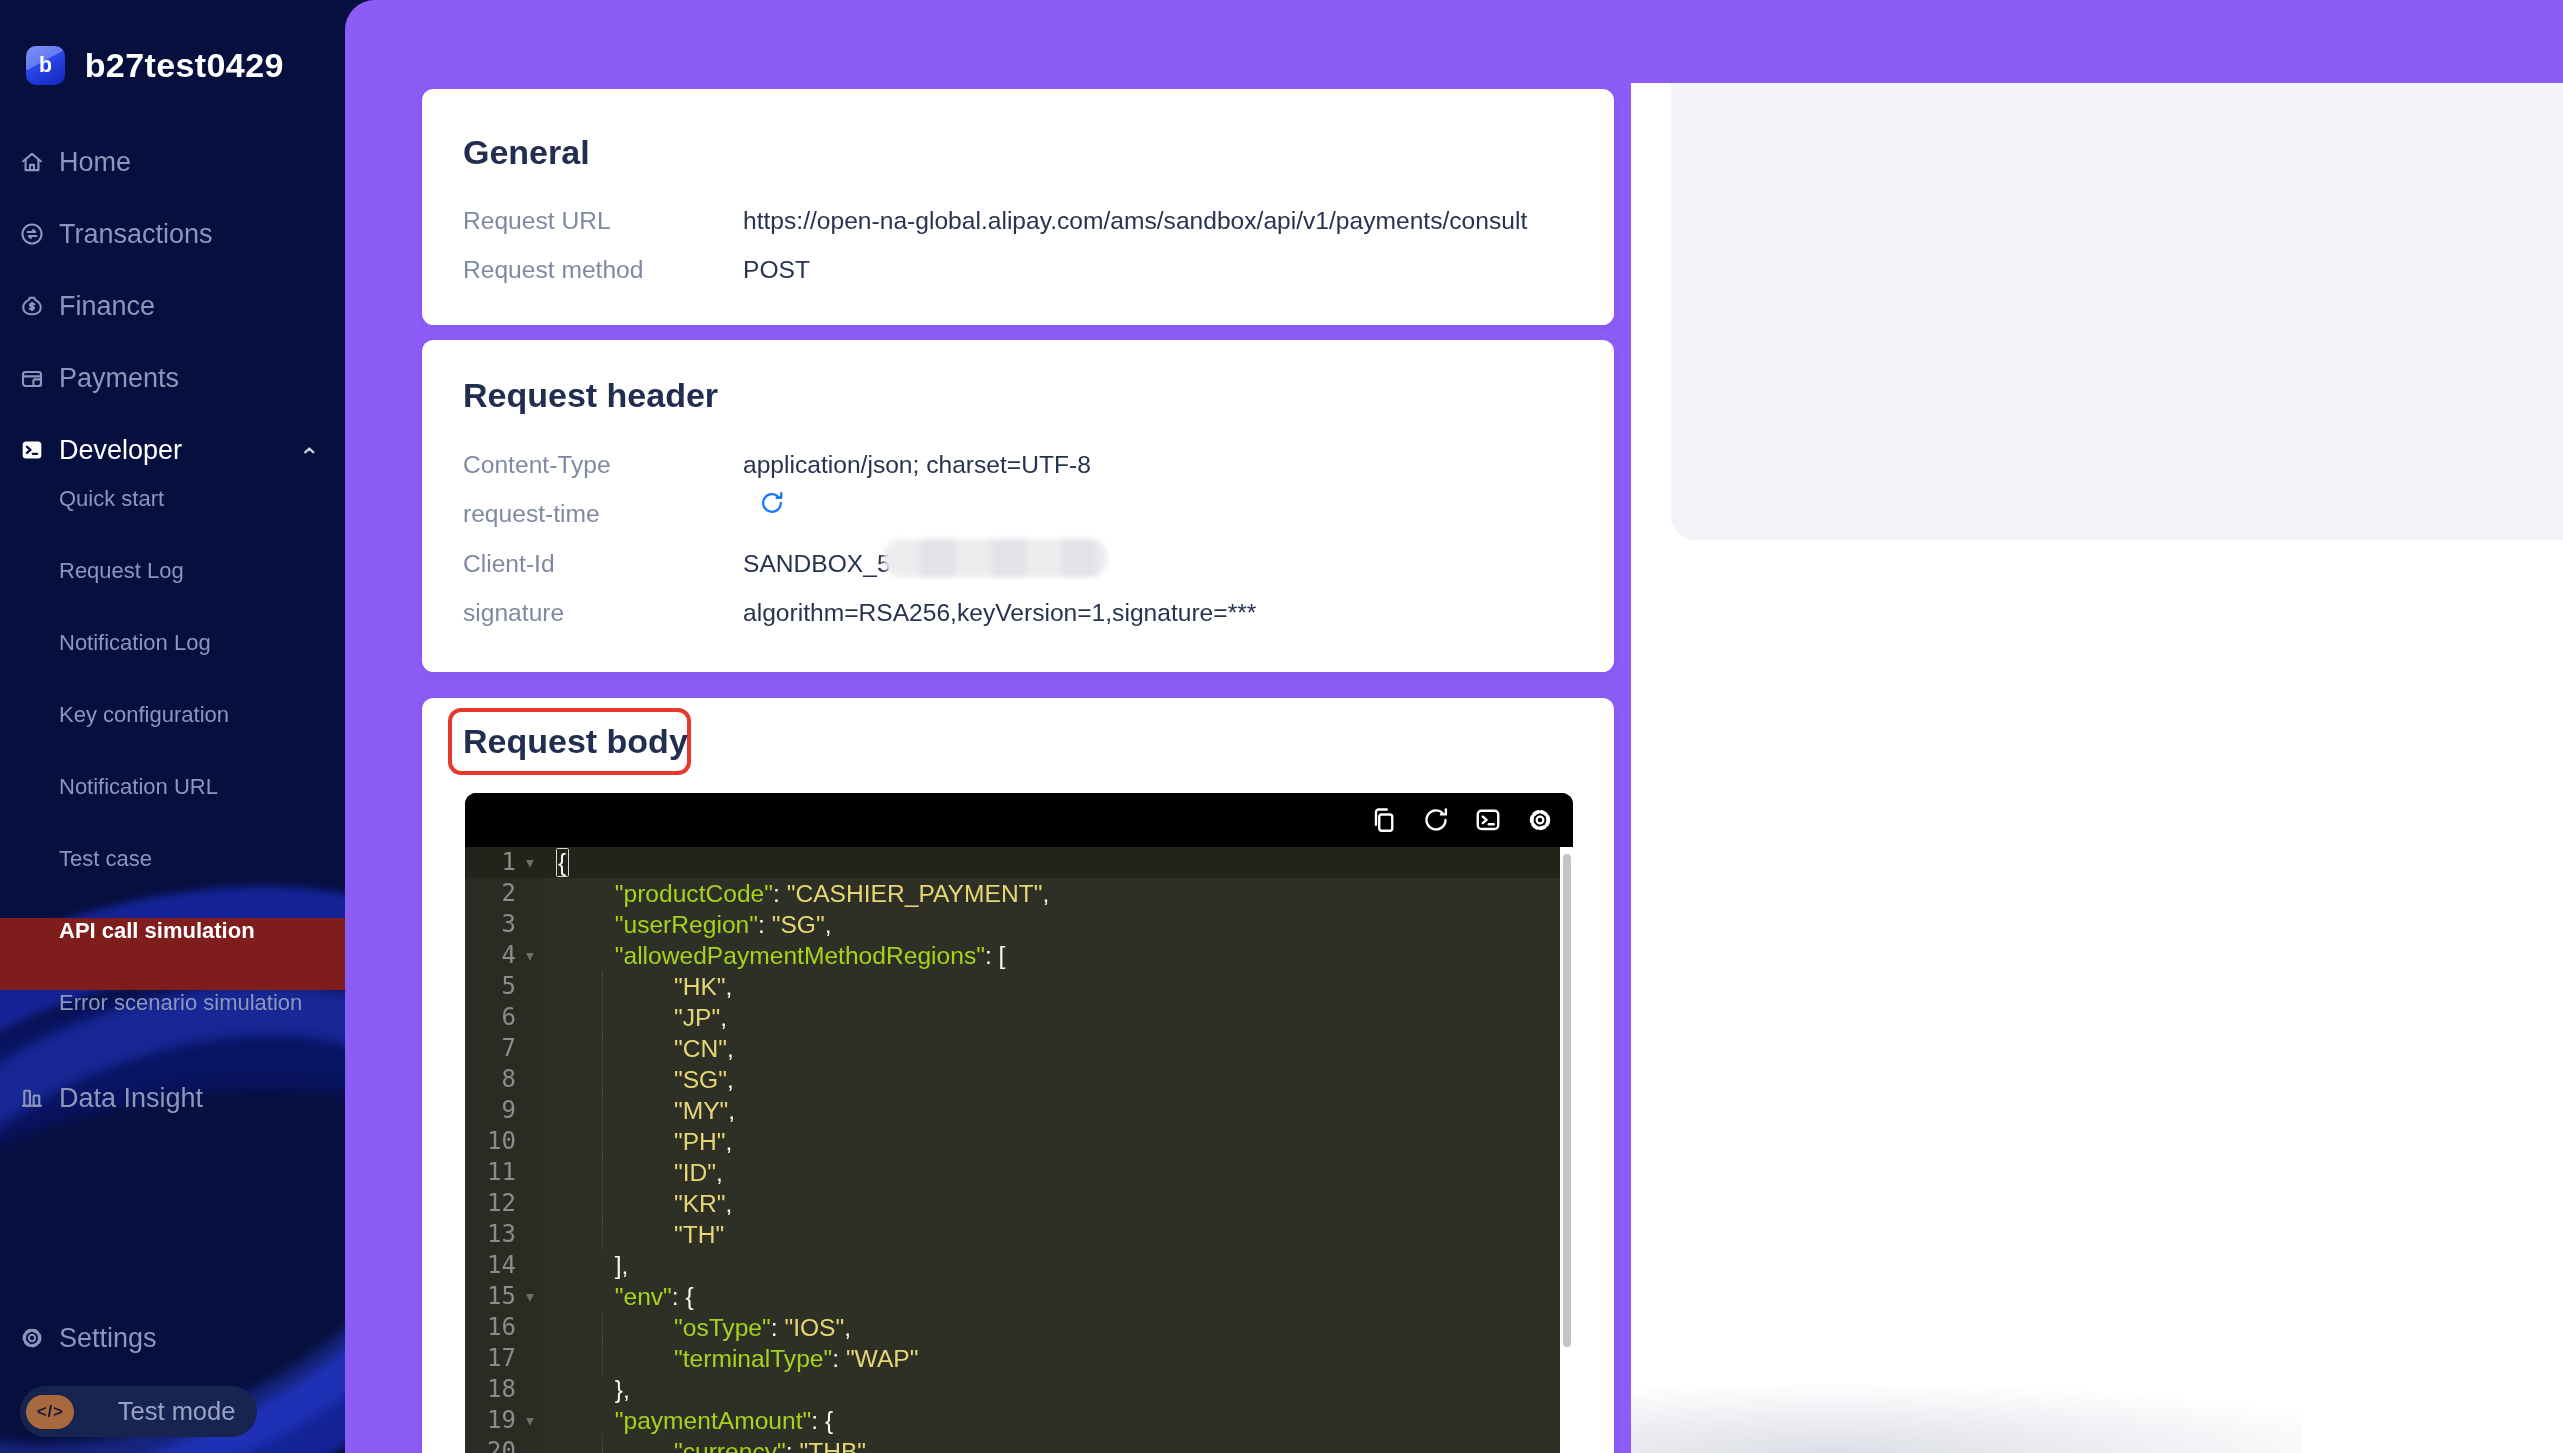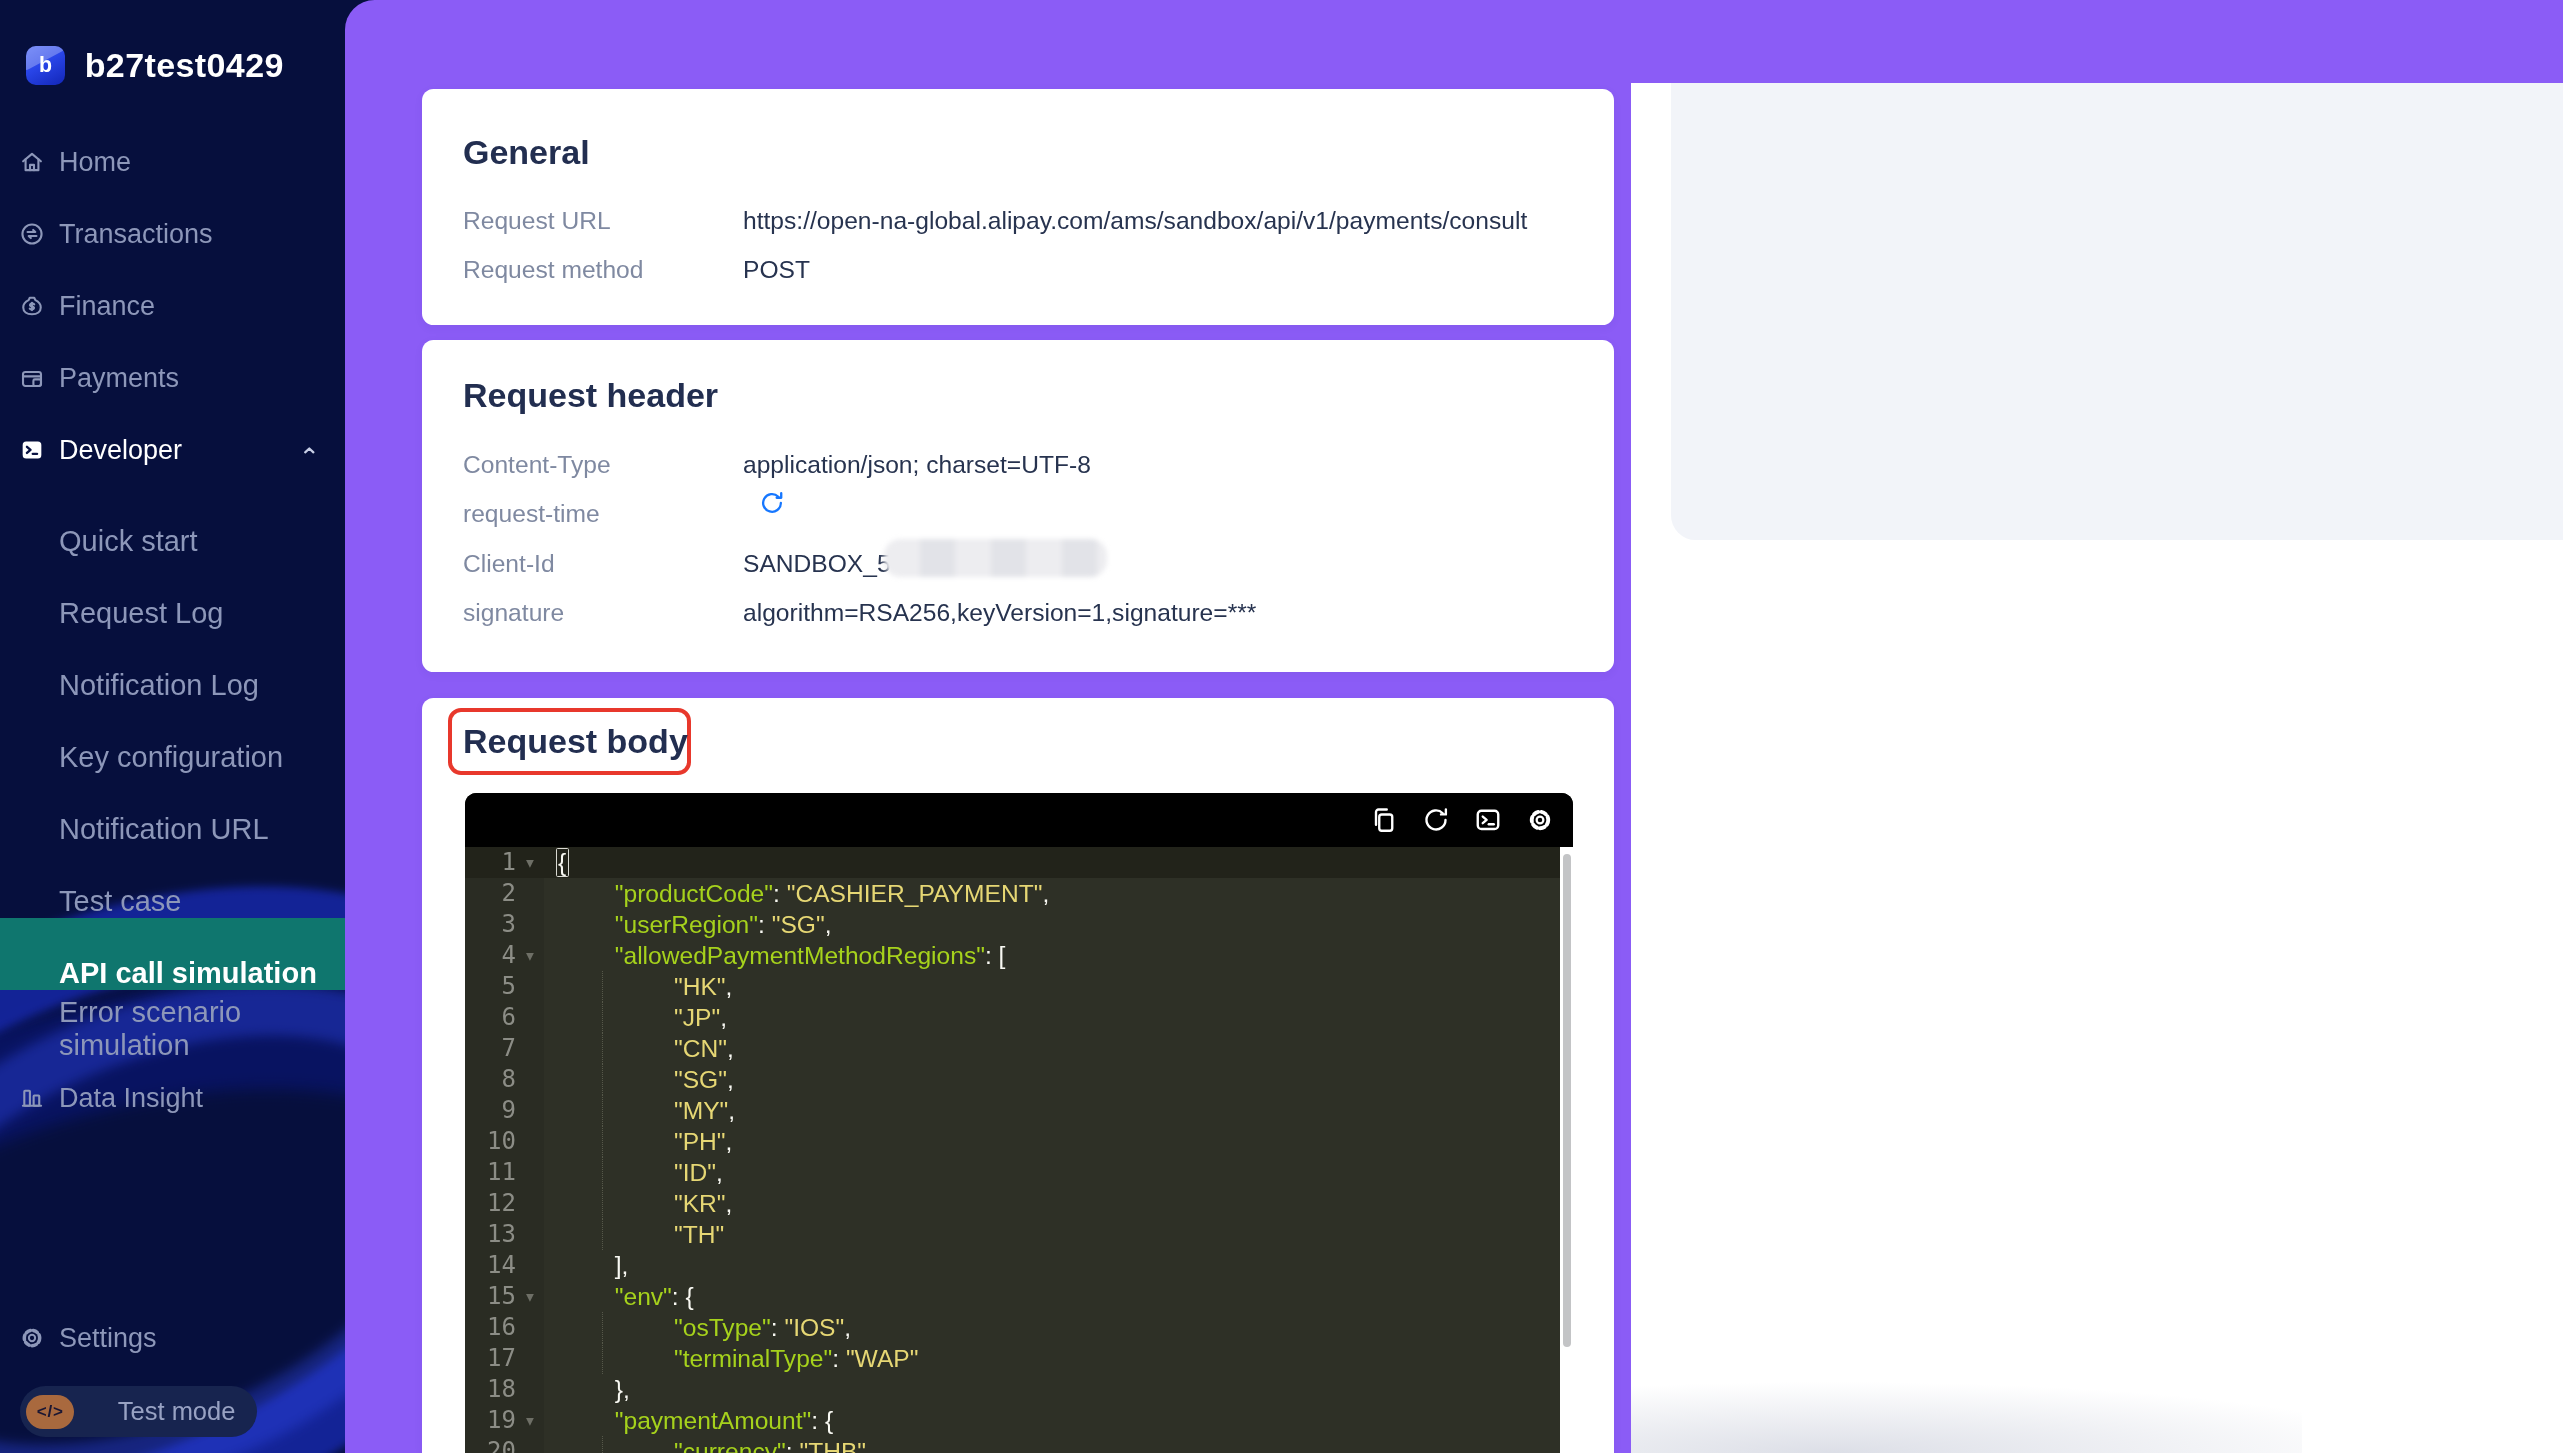--- a/index.html
+++ b/index.html
@@ -29,23 +29,23 @@
 
   .nav { position: absolute; left: 0; top: 126px; right: 0; z-index: 2; }
   .nav-item { height: 72px; display: flex; align-items: center; padding: 0 23px 0 18px;
               color: #8d97b9; font-size: 27px; cursor: pointer; }
   .nav-item .ico { width: 28px; height: 28px; margin-right: 13px; flex: none; display: flex;
                    align-items: center; justify-content: center; }
   .nav-item .ico svg { width: 28px; height: 28px; }
   .nav-item.parent-active { color: #ffffff; }
   .nav-item .chev { margin-left: auto; display: flex; }
   .nav-item .chev svg { width: 24.6px; height: 24.6px; }
-  .sub-item { height: 72px; display: flex; align-items: flex-end; padding-left: 59px;
-              color: #8d97b9; font-size: 29px; cursor: pointer; position: relative; }
-  .sub-item.active { background: #0f766e; color: #ffffff; font-weight: 600; }
+  .sub-item { height: 72px; display: flex; align-items: flex-start; padding-left: 59px;
+              color: #8d97b9; font-size: 22px; cursor: pointer; position: relative; }
+  .sub-item.active { background: #7f1d1d; color: #ffffff; font-weight: 600; }
 
   .settings-row { position: absolute; left: 0; top: 1302px; right: 0; z-index: 2; }
   .testmode { position: absolute; left: 19.7px; top: 1386px; height: 51px; z-index: 2;
               background: #17244f; border-radius: 25.5px; display: inline-flex; align-items: center;
               padding: 0 21.3px 0 6.6px; gap: 11.5px; }
   .tm-badge { width: 48px; height: 34px; border-radius: 17px; background: #a9693e;
               display: flex; align-items: center; justify-content: center;
               color: #1c1733; font-weight: bold; font-size: 17px; letter-spacing: 0.8px; }
   .tm-label { color: #98a2c3; font-size: 25.5px; margin-left: 32px; }
 

